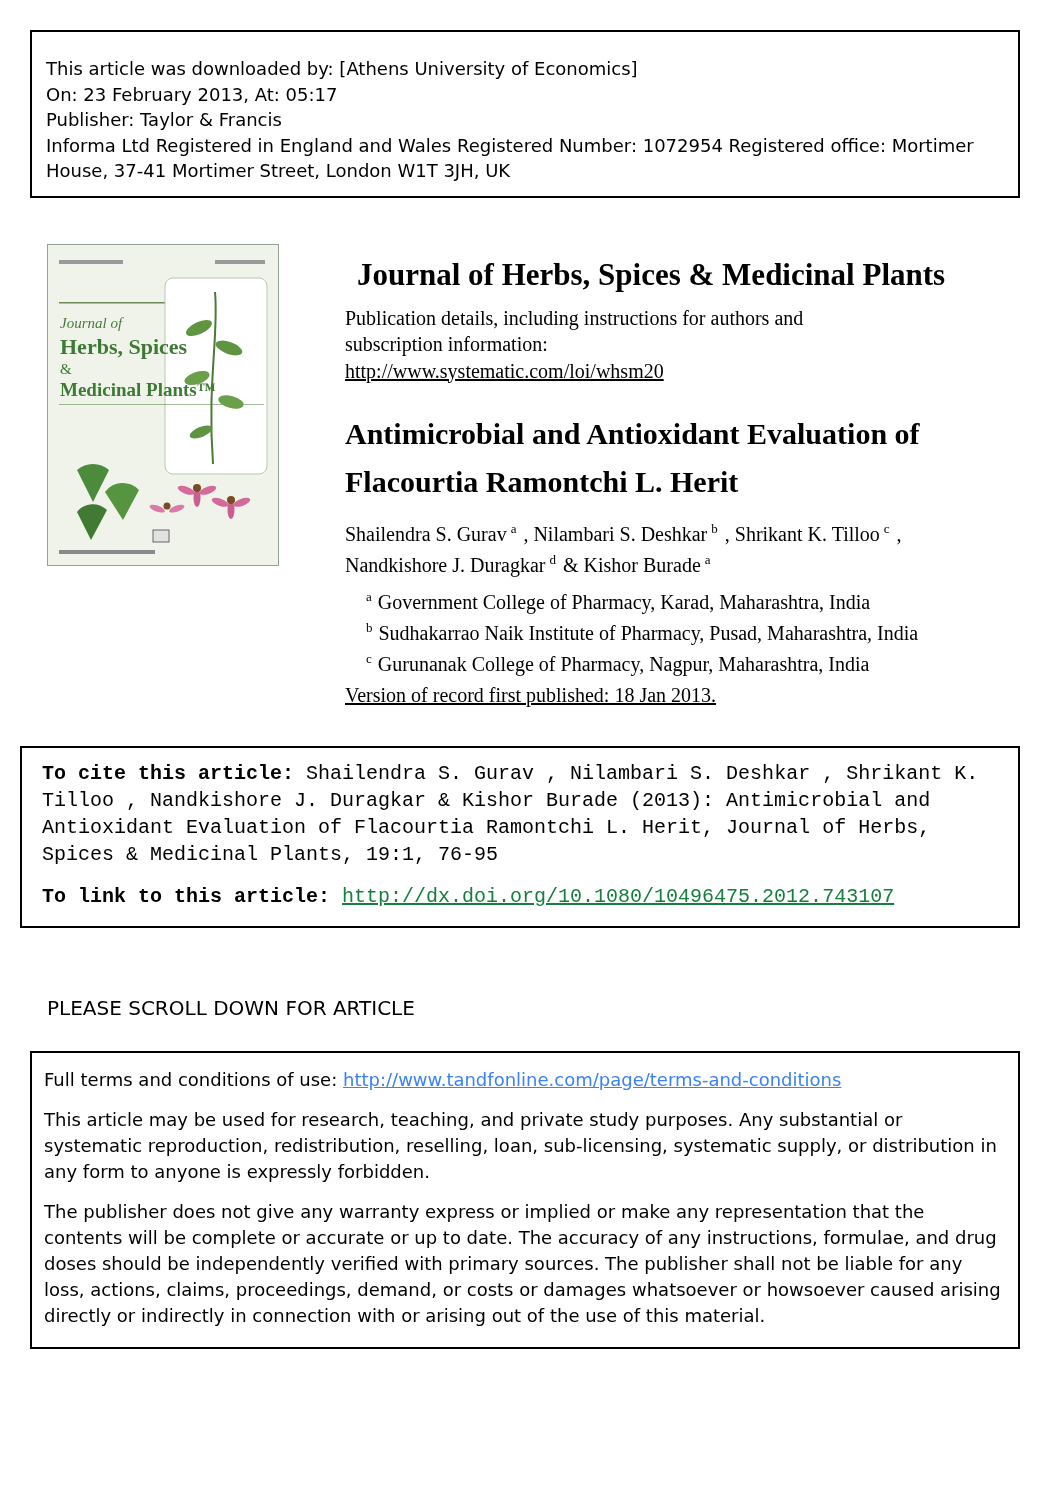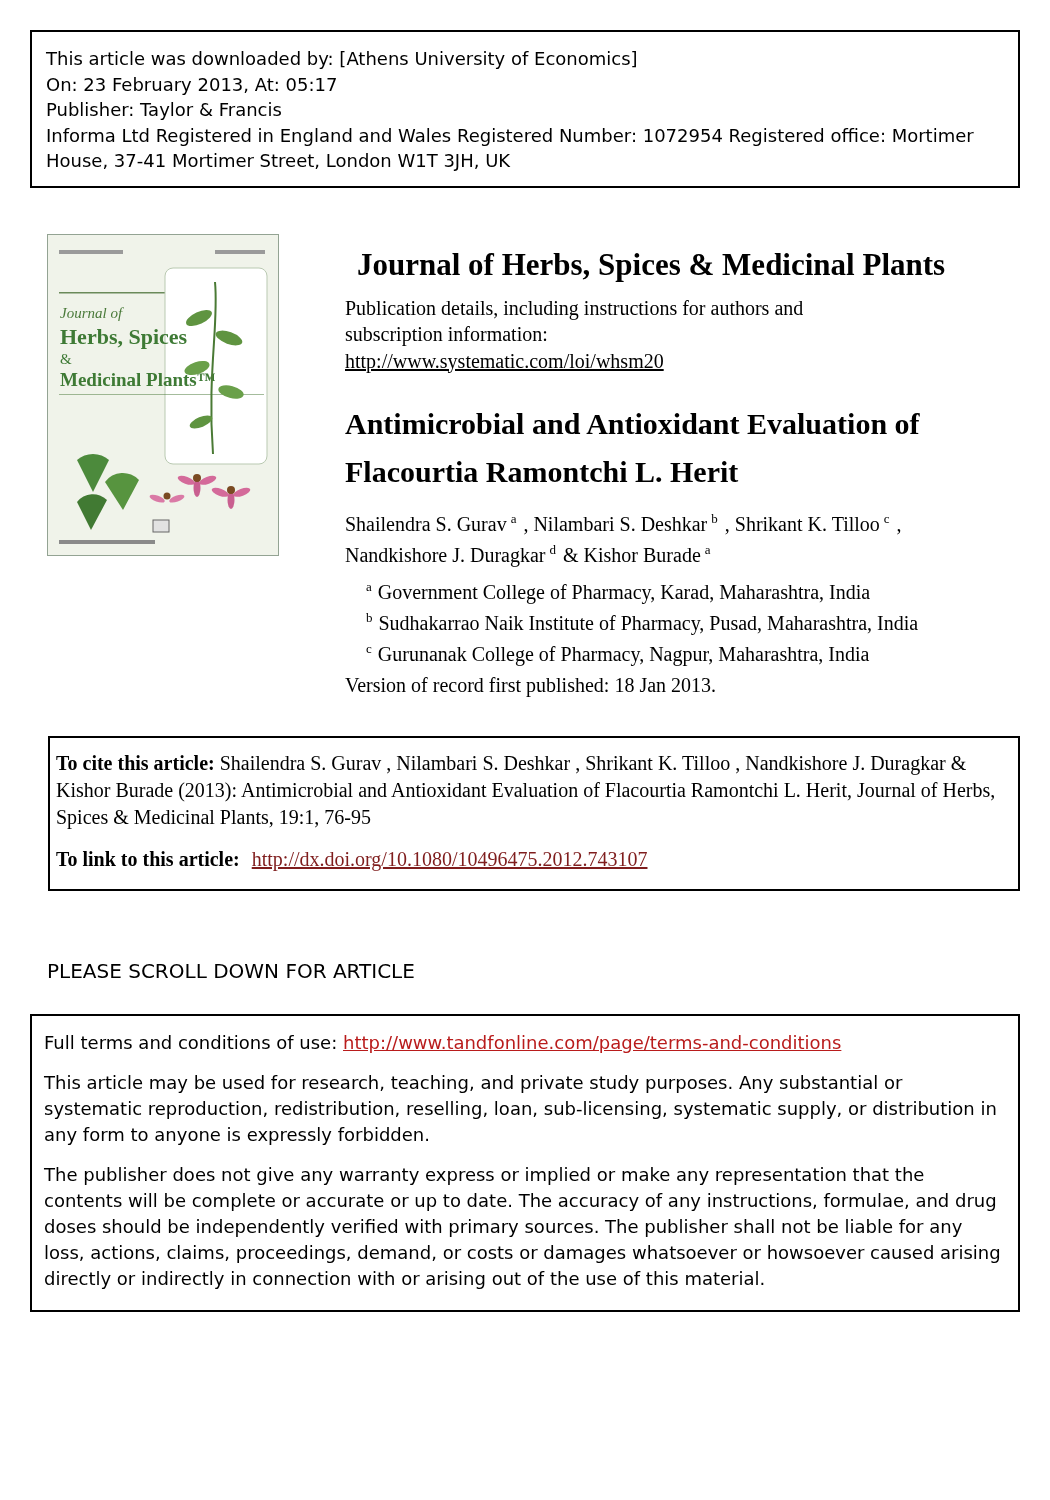--- a/index.html
+++ b/index.html
@@ -5,21 +5,21 @@
   * { box-sizing: border-box; }
   body { margin: 0; background: #ffffff; }
   .sheet {
     width: 1050px; height: 1500px; position: relative; overflow: hidden;
     background: #ffffff; color: #000;
   }
   .bordered { border: 2px solid #000; }
 
   
   .notice-box {
-    margin: 30px 30px 0 30px; padding: 14px 14px 12px 14px;
+    margin: 30px 30px 0 30px; padding: 24px 14px 12px 14px;
     font-family: "DejaVu Sans", sans-serif; font-size: 18px; line-height: 25.5px;
   }
   .notice-box div { white-space: normal; }
 
   
   .journal-section { display: flex; margin: 46px 30px 0 47px; }
   .cover-wrap { flex: 0 0 auto; width: 220px; }
   .journal-info { margin-left: 78px; width: 663px; }
 
   .journal-title {
@@ -45,46 +45,46 @@
   sup.aff {
     font-family: "Liberation Serif", serif; font-size: 13px; line-height: 0;
     margin: 0 2px 0 4px;
   }
   .affiliations { margin-top: 6px; margin-left: 20px; }
   .affil-row {
     font-family: "Liberation Serif", serif; font-size: 20px; line-height: 31px;
   }
   .affil-row sup.aff { margin: 0 6px 0 1px; }
   .version-note {
-    font-family: "Liberation Serif", serif; font-size: 20px; line-height: 30px;
+    font-family: "Liberation Serif", serif; font-size: 20px; line-height: 30px; text-decoration: underline;
   }
 
   
   .cite-box {
-    margin: 36px 30px 0 48px; padding: 12px 16px 16px 6px;
-    font-family: Liberation Serif, serif; font-size: 20px; line-height: 27px;
+    margin: 36px 30px 0 20px; padding: 12px 16px 16px 20px;
+    font-family: Liberation Mono, monospace; font-size: 20px; line-height: 27px;
   }
   .cite-box .lead { font-weight: bold; }
   .cite-link-line { margin-top: 15px; }
-  a.doi-link { color: #7f1d1d; text-decoration: underline; margin-left: 12px; }
+  a.doi-link { color: #15803d; text-decoration: underline; margin-left: 12px; }
 
   
   .scroll-notice {
     margin: 67px 0 0 47px;
     font-family: "DejaVu Sans", sans-serif; font-size: 20px; line-height: 26px;
   }
 
   
   .terms-box {
     margin: 30px 30px 0 30px; padding: 14px 12px 18px 12px;
     font-family: "DejaVu Sans", sans-serif; font-size: 18px; line-height: 26px;
   }
   .terms-box p { margin: 14px 0 0 0; }
   .terms-box .first-line { margin: 0; }
-  a.terms-link { color: #b91c1c; text-decoration: underline; }
+  a.terms-link { color: #3b82f6; text-decoration: underline; }
 </style>
 </head>
 <body>
 
 <div class="sheet">
 
   <div class="notice-box bordered">
     <div>This article was downloaded by: [Athens University of Economics]</div>
     <div>On: 23 February 2013, At: 05:17</div>
     <div>Publisher: Taylor &amp; Francis</div>

